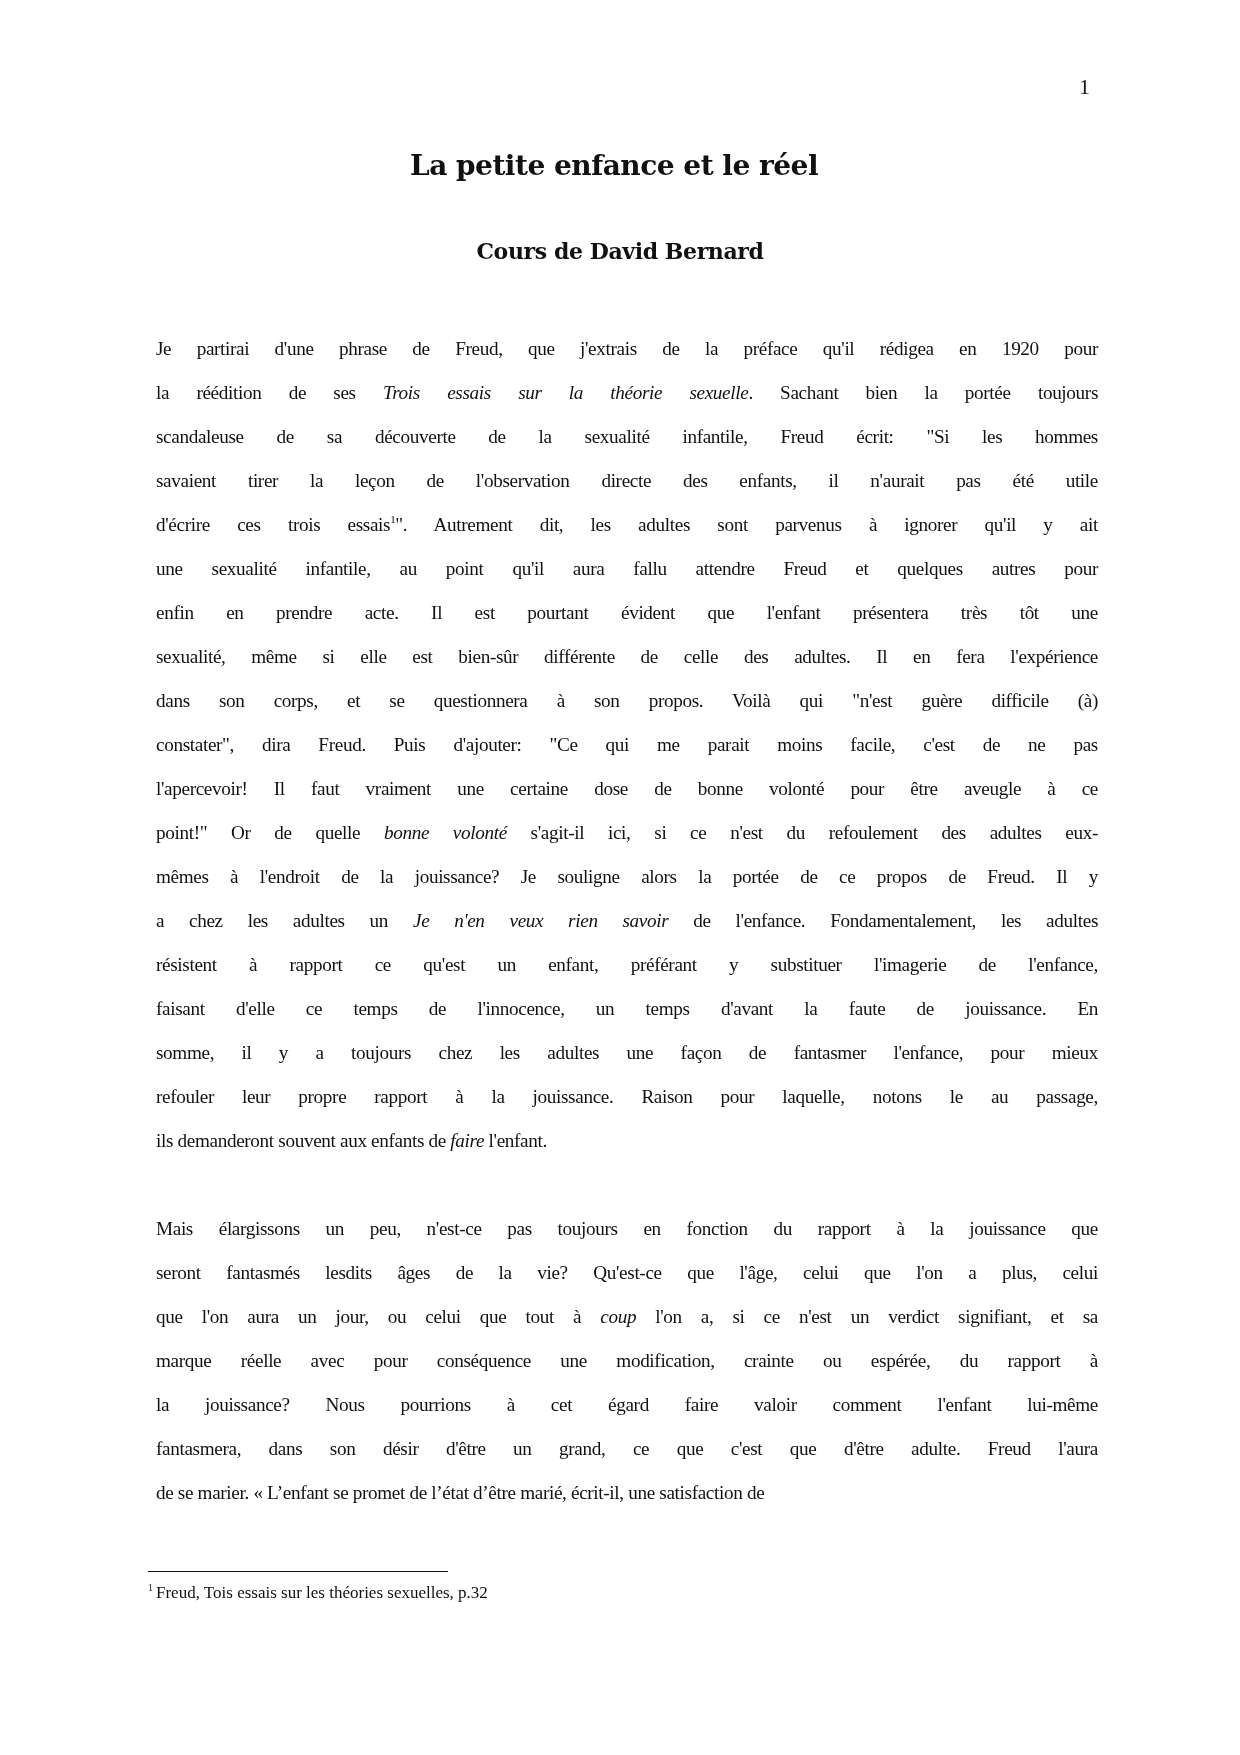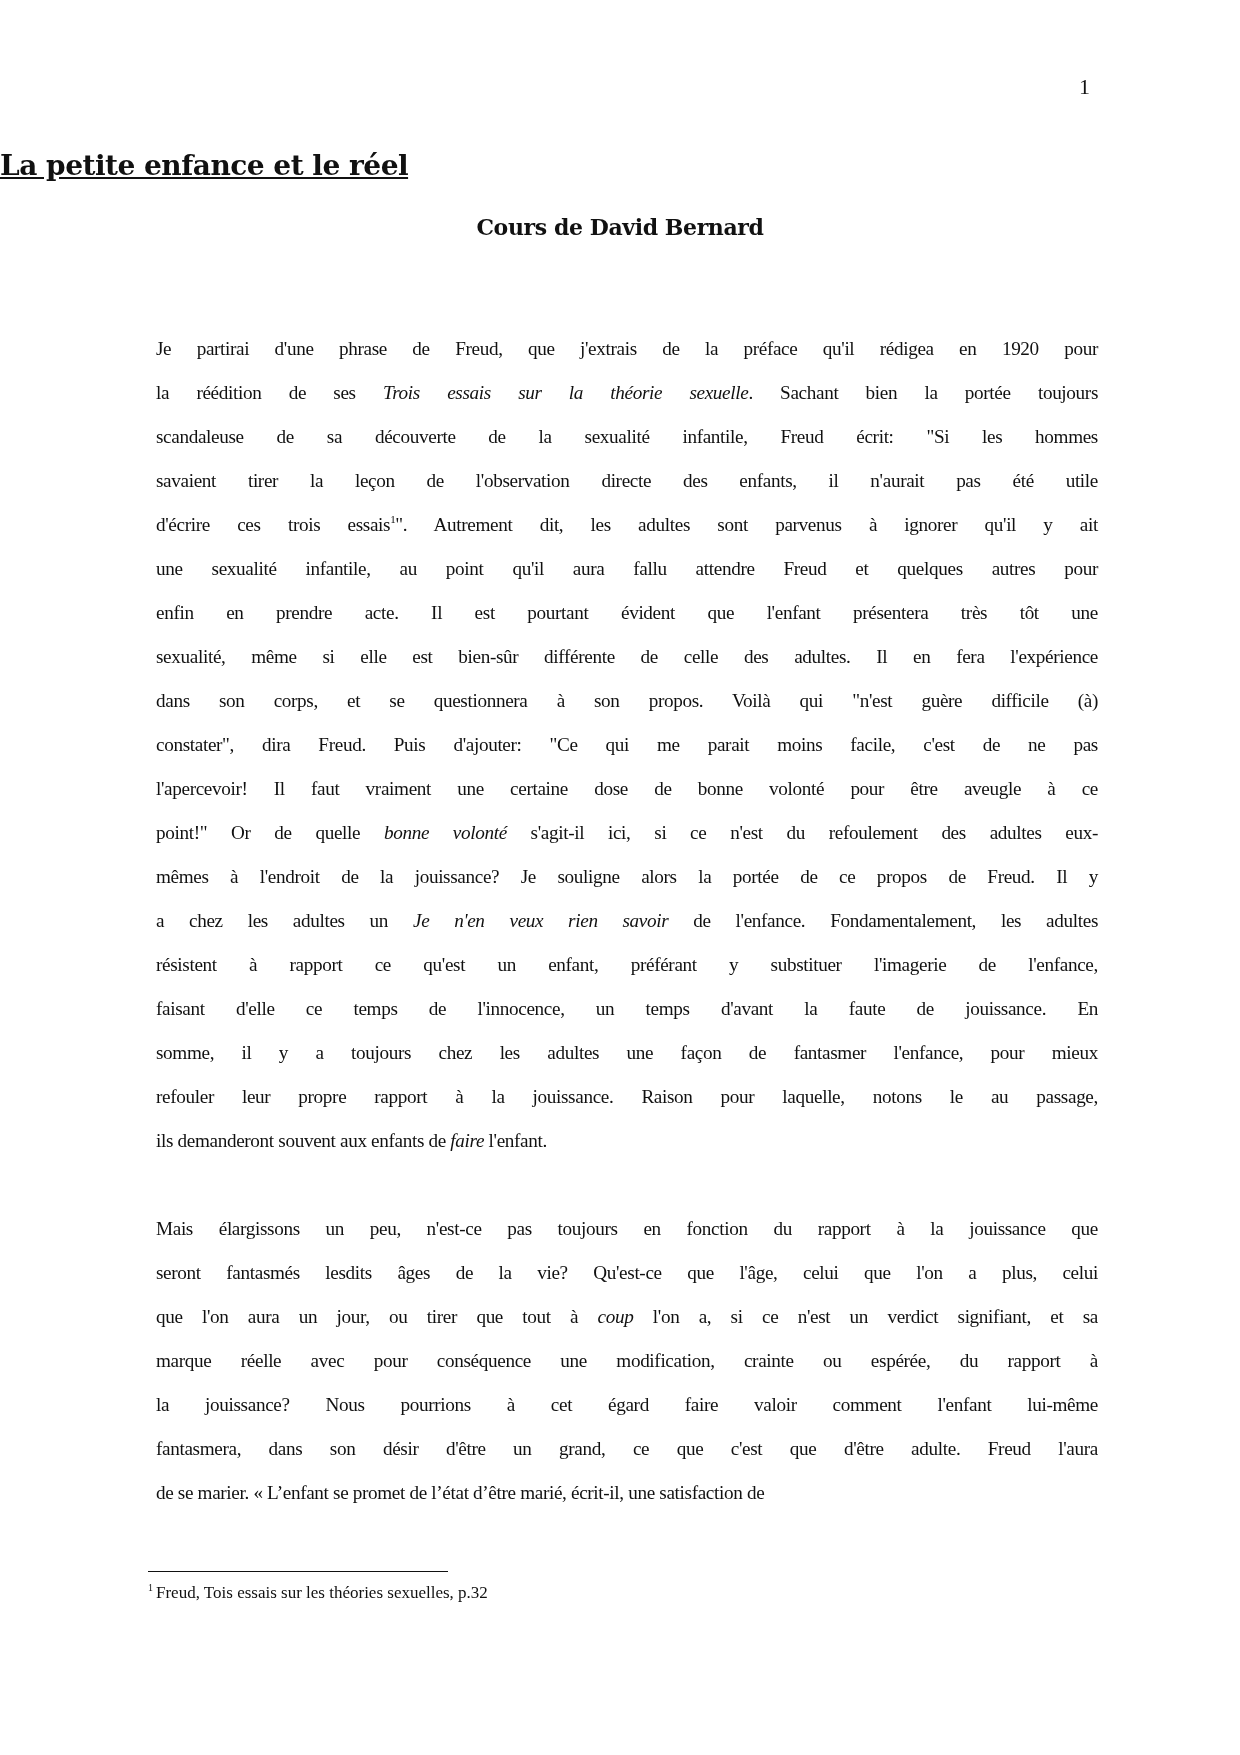--- a/index.html
+++ b/index.html
@@ -2,27 +2,26 @@
 <html><head>
   <meta charset="utf-8">
   <style>
     html, body { margin: 0; padding: 0; background: #ffffff; }
     body { width: 1240px; height: 1755px; position: relative; overflow: hidden; color: #111111; }
     .page-number {
       position: absolute; left: 1070px; top: 74px; width: 20px; text-align: right;
       font-family: "Liberation Serif", serif; font-size: 22px; line-height: 26px;
     }
     .title {
-      position: absolute; left: 0; width: 1228px; top: 148px; text-align: left;
+      position: absolute; left: 0; width: 1228px; top: 148px; text-align: center;
       font-family: "DejaVu Serif", serif; font-weight: bold; font-size: 28px; line-height: 36px;
       letter-spacing: -0.5px;
-      text-decoration: underline;
     }
     .subtitle {
-      position: absolute; left: 0; width: 1240px; top: 212px; text-align: center;
+      position: absolute; left: 0; width: 1240px; top: 236px; text-align: center;
       font-family: "DejaVu Serif", serif; font-weight: bold; font-size: 22px; line-height: 30px;
       letter-spacing: -0.4px;
     }
     .body-text {
       position: absolute; left: 156px; width: 942px;
       font-family: Liberation Serif, serif; font-size: 19.2px; letter-spacing: -0.35px;
     }
     .line {
       height: 44px; line-height: 44px; white-space: nowrap;
       text-align: justify; text-align-last: justify; overflow: visible;
@@ -67,21 +66,21 @@
       <div class="line"><span>a chez les adultes un </span><em>Je n'en veux rien savoir</em><span> de l'enfance. Fondamentalement, les adultes</span></div>
       <div class="line"><span>résistent à rapport ce qu'est un enfant, préférant y substituer l'imagerie de l'enfance,</span></div>
       <div class="line"><span>faisant d'elle ce temps de l'innocence, un temps d'avant la faute de jouissance. En</span></div>
       <div class="line"><span>somme, il y a toujours chez les adultes une façon de fantasmer l'enfance, pour mieux</span></div>
       <div class="line"><span>refouler leur propre rapport à la jouissance. Raison pour laquelle, notons le au passage,</span></div>
       <div class="line last"><span>ils demanderont souvent aux enfants de </span><em>faire</em><span> l'enfant.</span></div>
     </div>
   <div class="body-text para2">
       <div class="line"><span>Mais élargissons un peu, n'est-ce pas toujours en fonction du rapport à la jouissance que</span></div>
       <div class="line"><span>seront fantasmés lesdits âges de la vie? Qu'est-ce que l'âge, celui que l'on a plus, celui</span></div>
-      <div class="line"><span>que l'on aura un jour, ou tirer que tout à </span><em>coup</em><span> l'on a, si ce n'est un verdict signifiant, et sa</span></div>
+      <div class="line"><span>que l'on aura un jour, ou celui que tout à </span><em>coup</em><span> l'on a, si ce n'est un verdict signifiant, et sa</span></div>
       <div class="line"><span>marque réelle avec pour conséquence une modification, crainte ou espérée, du rapport à</span></div>
       <div class="line"><span>la jouissance? Nous pourrions à cet égard faire valoir comment l'enfant lui-même</span></div>
       <div class="line"><span>fantasmera, dans son désir d'être un grand, ce que c'est que d'être adulte. Freud l'aura</span></div>
       <div class="line last"><span>de se marier. « L’enfant se promet de l’état d’être marié, écrit-il, une satisfaction de</span></div>
     </div>
 
   <div class="footnote-rule"></div>
   <div class="footnote">
     <sup>1</sup><span>Freud, Tois essais sur les théories sexuelles, p.32</span>
   </div>

